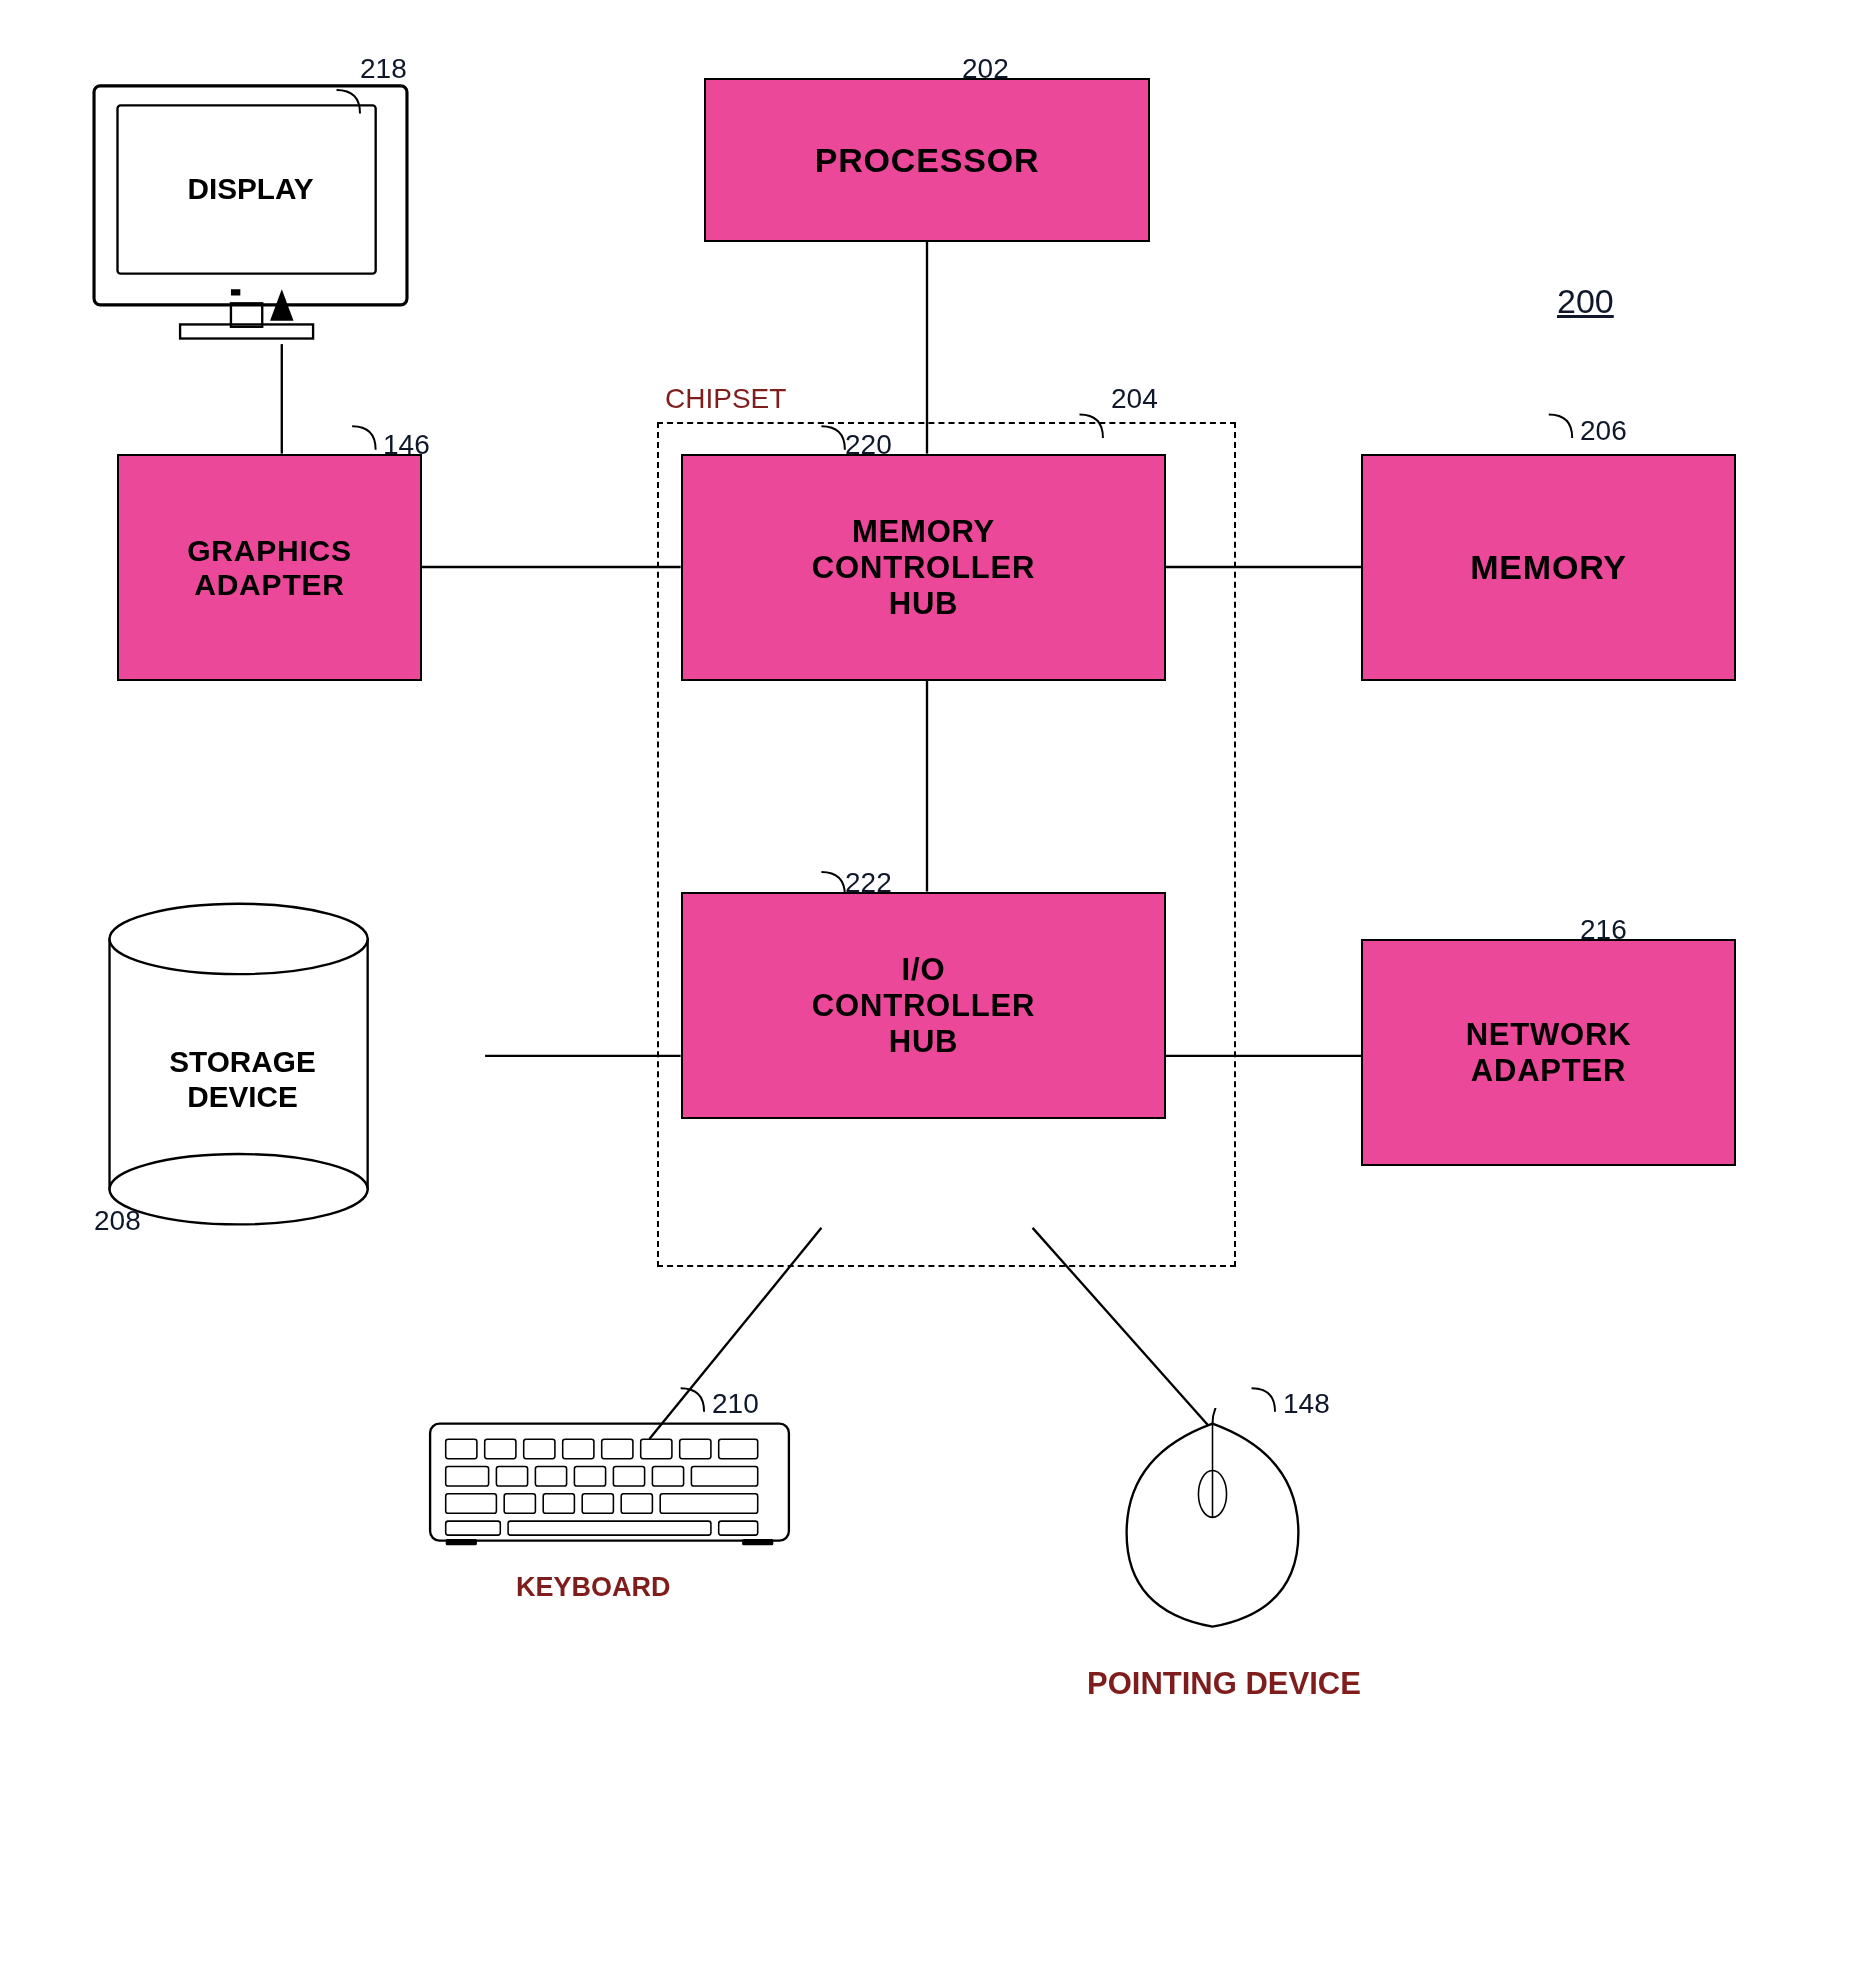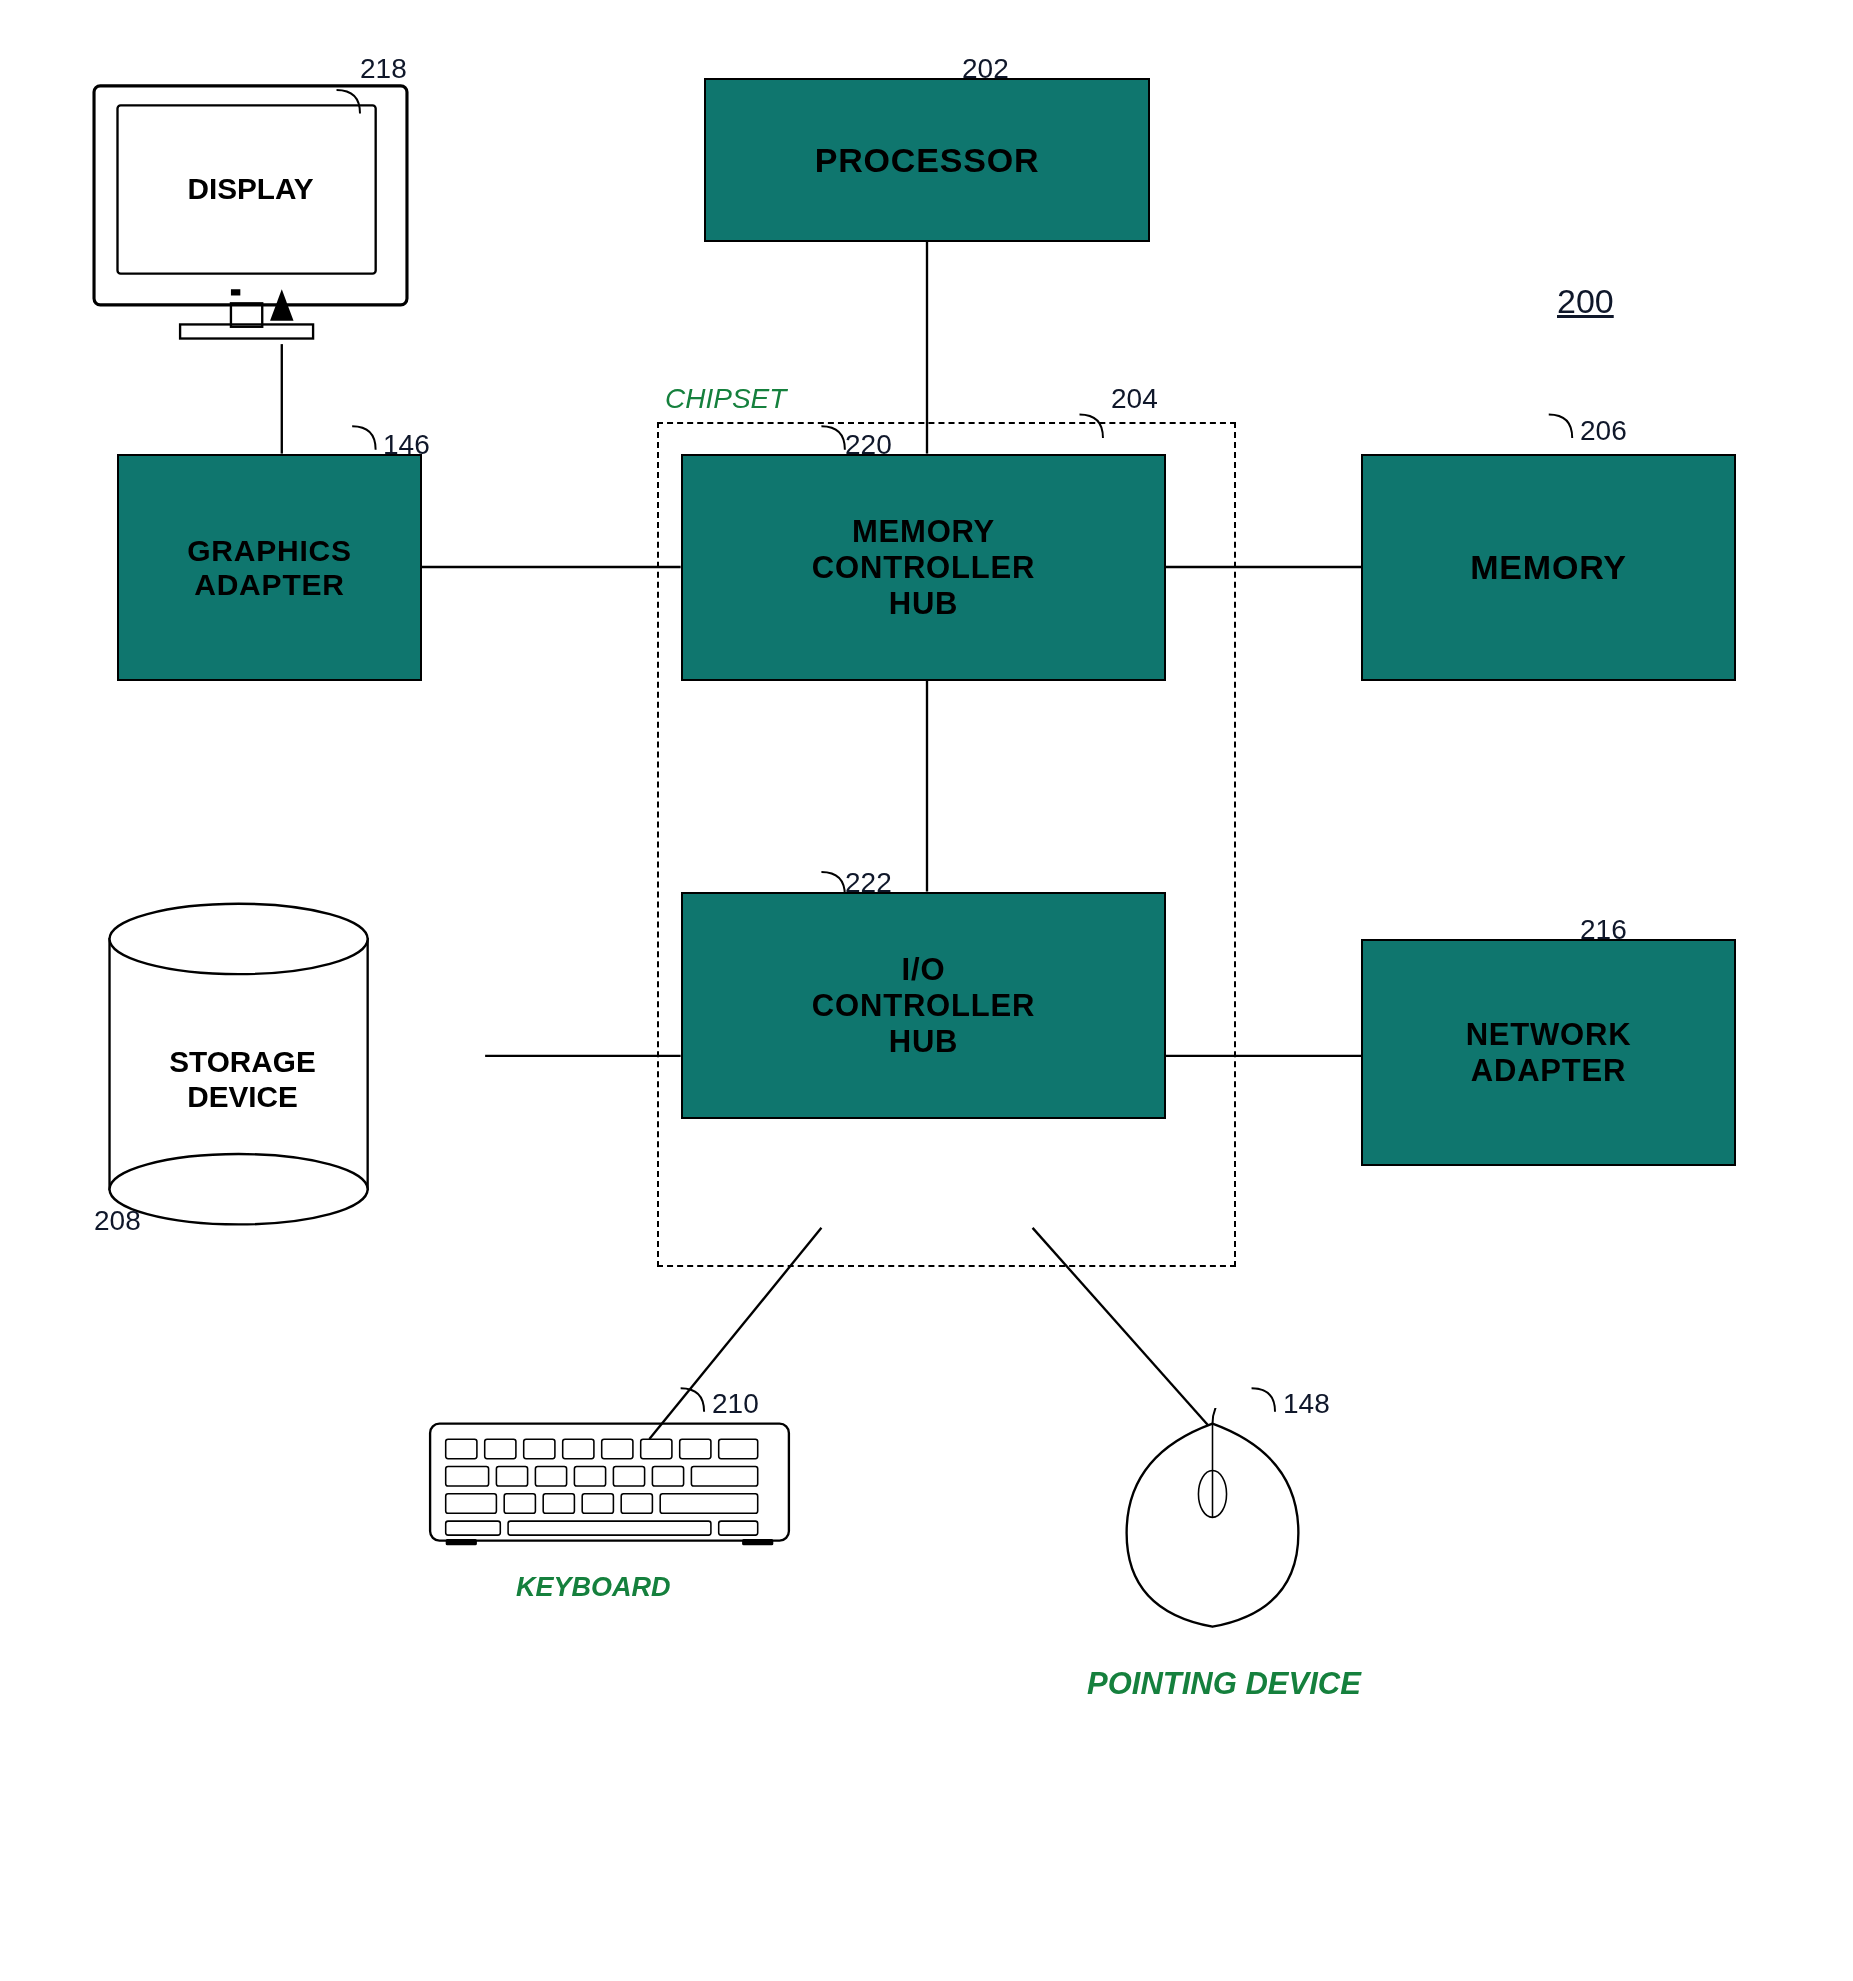--- a/index.html
+++ b/index.html
@@ -13,42 +13,41 @@
     }
     .diagram-container {
       position: relative;
       width: 1854px;
       height: 1981px;
     }
     
     .box {
       position: absolute;
       border: 2.3px solid #000;
-      background: #0f766e;
+      background: #ec4899;
       display: flex;
       align-items: center;
       justify-content: center;
       text-align: center;
       font-size: 30px;
       font-weight: bold;
       letter-spacing: 0.8px;
     }
     
     .chipset-border {
       position: absolute;
       border: 2.3px dashed #000;
       background: transparent;
     }
     
     .label {
       position: absolute;
       font-size: 28px;
       font-weight: normal;
-      color: #15803d;
-      font-style: italic;
+      color: #7f1d1d;
     }
     .label-ref {
       position: absolute;
       font-size: 28px;
       color: #0f172a;
     }
     
     .svg-lines {
       position: absolute;
       top: 0; left: 0;

